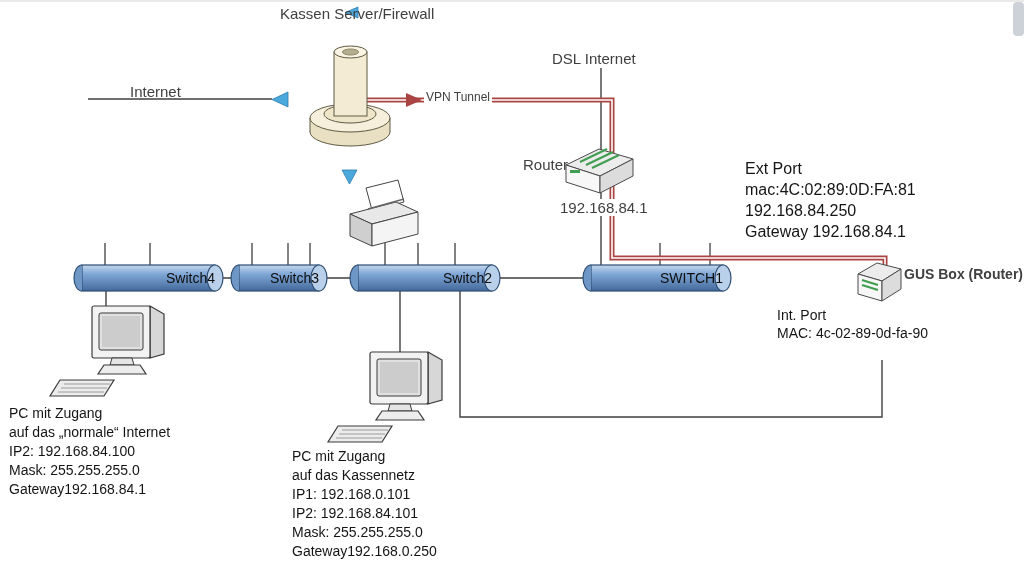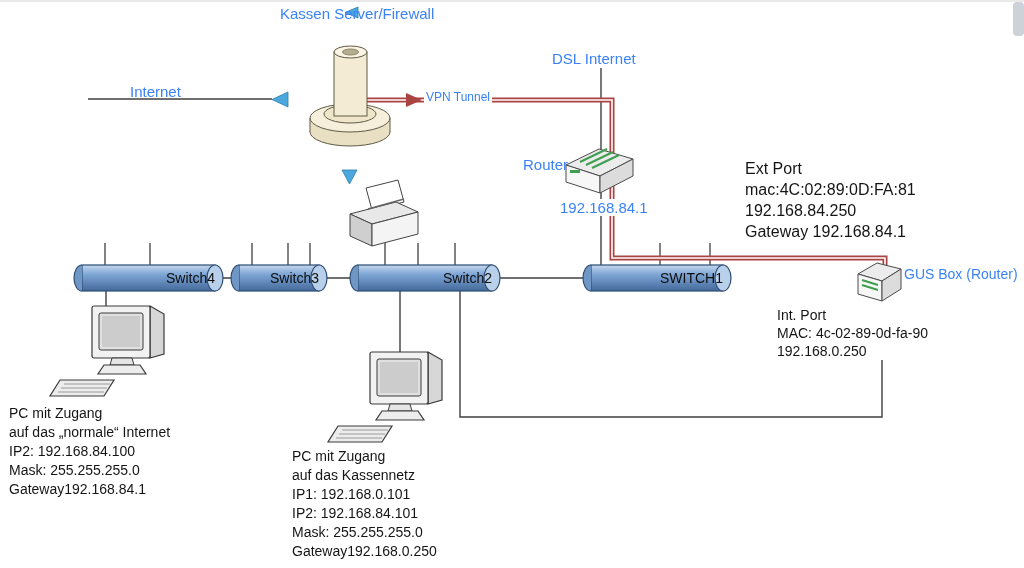--- a/index.html
+++ b/index.html
@@ -1,21 +1,21 @@
 <!DOCTYPE html>
 <html style="--vpn-red: #a94442; --arrow-blue: #4aa8dc; --line-gray: #3f3f3f; --switch-blue: #6f9ace; --icon-green: #3f9e4f; --firewall-beige: #f3ebd4;"><head>
 <meta charset="utf-8">
 <style>
   html,body{margin:0;padding:0;background:#ffffff;}
   .stage{
     position:relative;width:1024px;height:568px;background:#ffffff;overflow:hidden;
     font-family:"Liberation Sans",sans-serif;border-top:2px solid #e9e9e9;box-sizing:border-box;
   }
   .stage svg{position:absolute;left:0;top:0;}
-  .lbl{position:absolute;white-space:nowrap;color:#3b82f6;font-size:15px;}
+  .lbl{position:absolute;white-space:nowrap;color:#404040;font-size:15px;}
   .tblock{position:absolute;text-align:left;color:#151515;font-size:14px;line-height:19px;}
   .tblock > div{white-space:nowrap;}
   .sw-lbl{position:absolute;text-align:right;font-size:14px;color:#0d0d0d;white-space:nowrap;}
   .ln{stroke:var(--line-gray,#3f3f3f);stroke-width:1.4;fill:none;}
   .tick{stroke:var(--line-gray,#3f3f3f);stroke-width:1.3;}
   .vpn-outer{stroke:var(--vpn-red,#a94442);stroke-width:5;fill:none;}
   .vpn-inner{stroke:#ffffff;stroke-width:1.6;fill:none;}
   .barrow{fill:var(--arrow-blue,#4aa8dc);stroke:#2f7cad;stroke-width:0.8;}
   .rarrow{fill:var(--vpn-red,#a94442);}
   .gstripe{stroke:var(--icon-green,#3f9e4f);stroke-width:2;}
@@ -150,26 +150,25 @@
   <div class="lbl" style="left:523px;top:154px;">Router</div>
   <div class="lbl whitebg" style="left:558px;top:197px;">192.168.84.1</div>
 
   <div class="tblock" style="left:745px;top:156px;width:225px;font-size:16px;line-height:21px;">
     <div>Ext Port</div>
     <div>mac:4C:02:89:0D:FA:81</div>
     <div>192.168.84.250</div>
     <div>Gateway 192.168.84.1</div>
   </div>
 
-  <div class="lbl" style="left:904px;top:264px;font-size:14px;">GUS Box (Router)</div>
+  <div class="lbl" style="left:904px;top:264px;font-size:14px;font-weight:bold;">GUS Box (Router)</div>
 
   <div class="tblock" style="left:777px;top:304px;width:180px;line-height:18px;">
     <div>Int. Port</div>
     <div>MAC: 4c-02-89-0d-fa-90</div>
-    <div>192.168.0.250</div>
   </div>
 
   <div class="sw-lbl" style="left:82px;top:268px;width:133px;">Switch4</div>
   <div class="sw-lbl" style="left:239px;top:268px;width:80px;">Switch3</div>
   <div class="sw-lbl" style="left:358px;top:268px;width:134px;">Switch2</div>
   <div class="sw-lbl" style="left:591px;top:268px;width:132px;">SWITCH1</div>
 
   <div class="tblock" style="left:9px;top:402px;width:200px;">
     <div>PC mit Zugang</div>
     <div>auf das „normale“ Internet</div>

